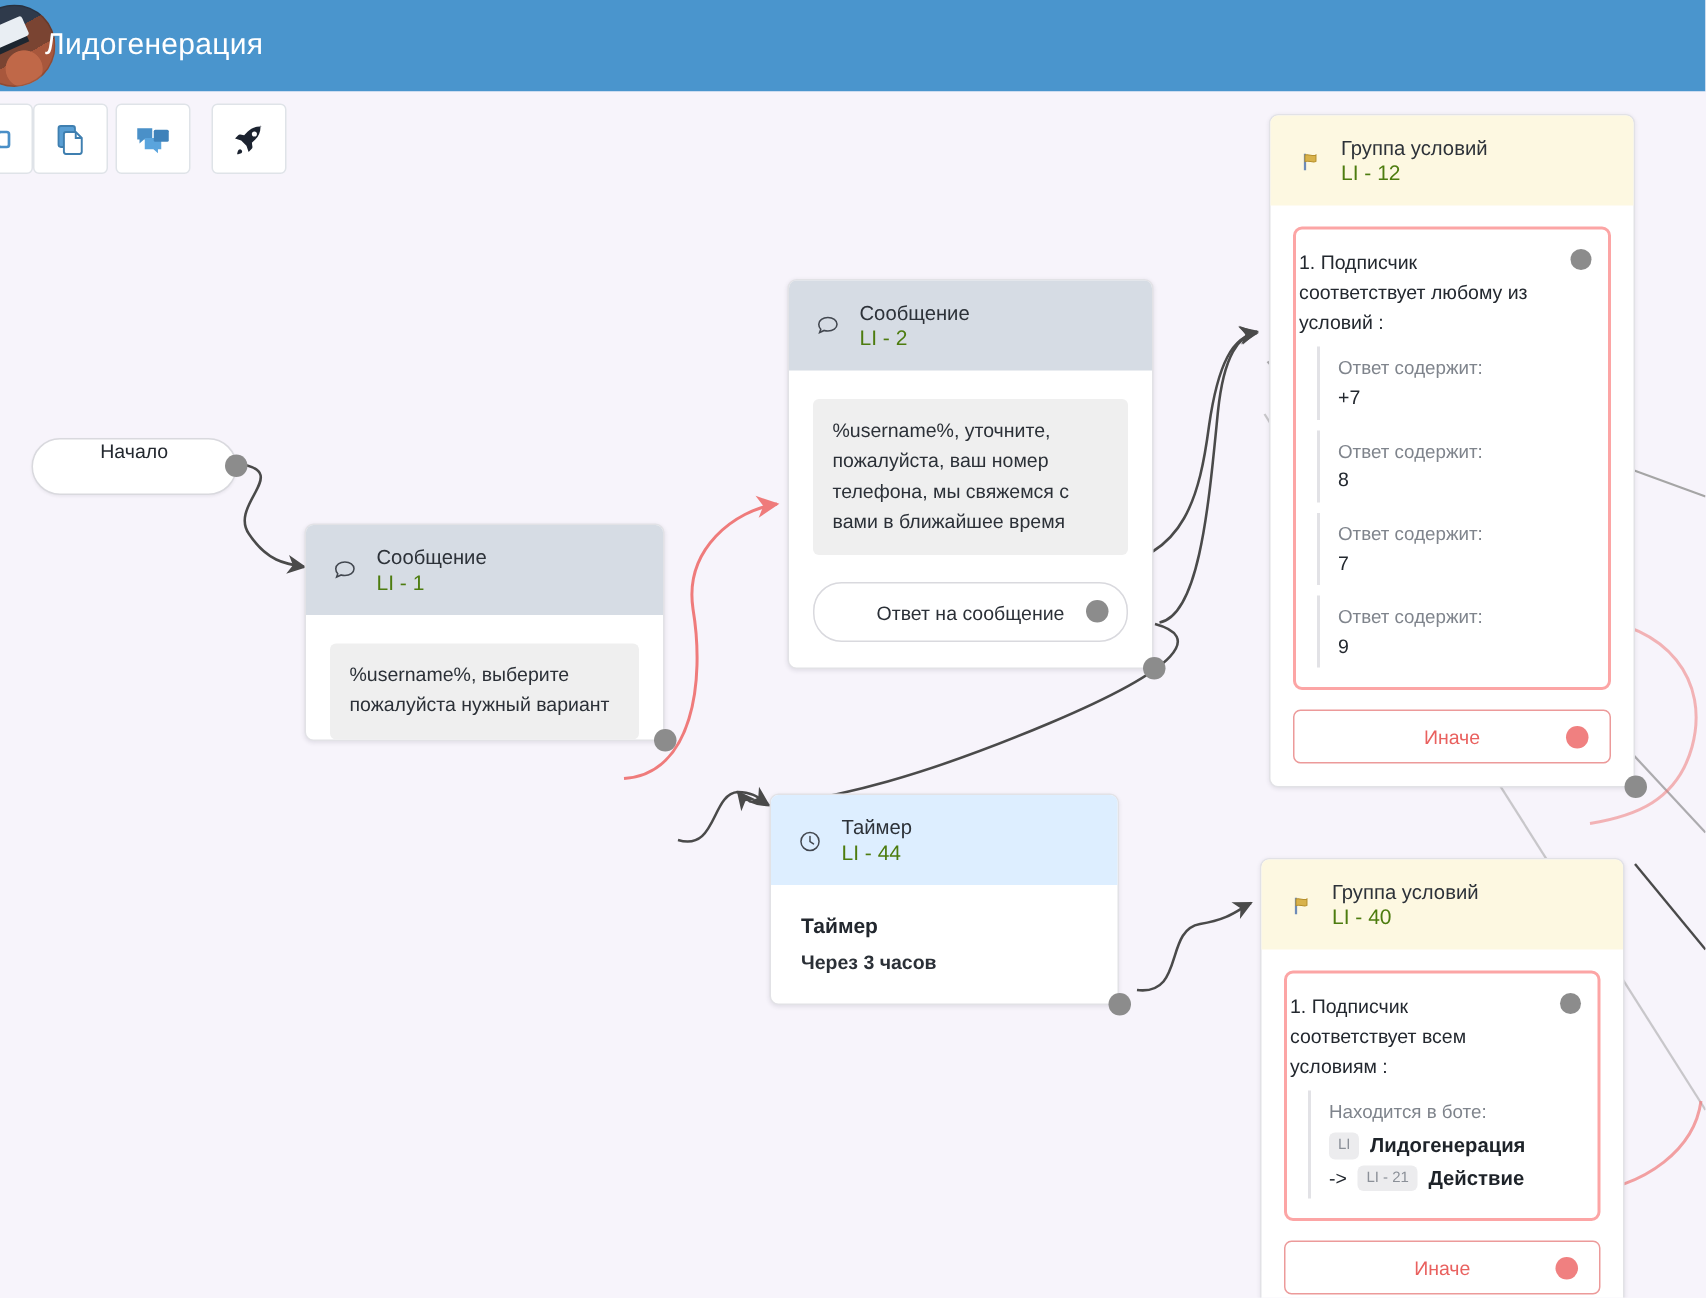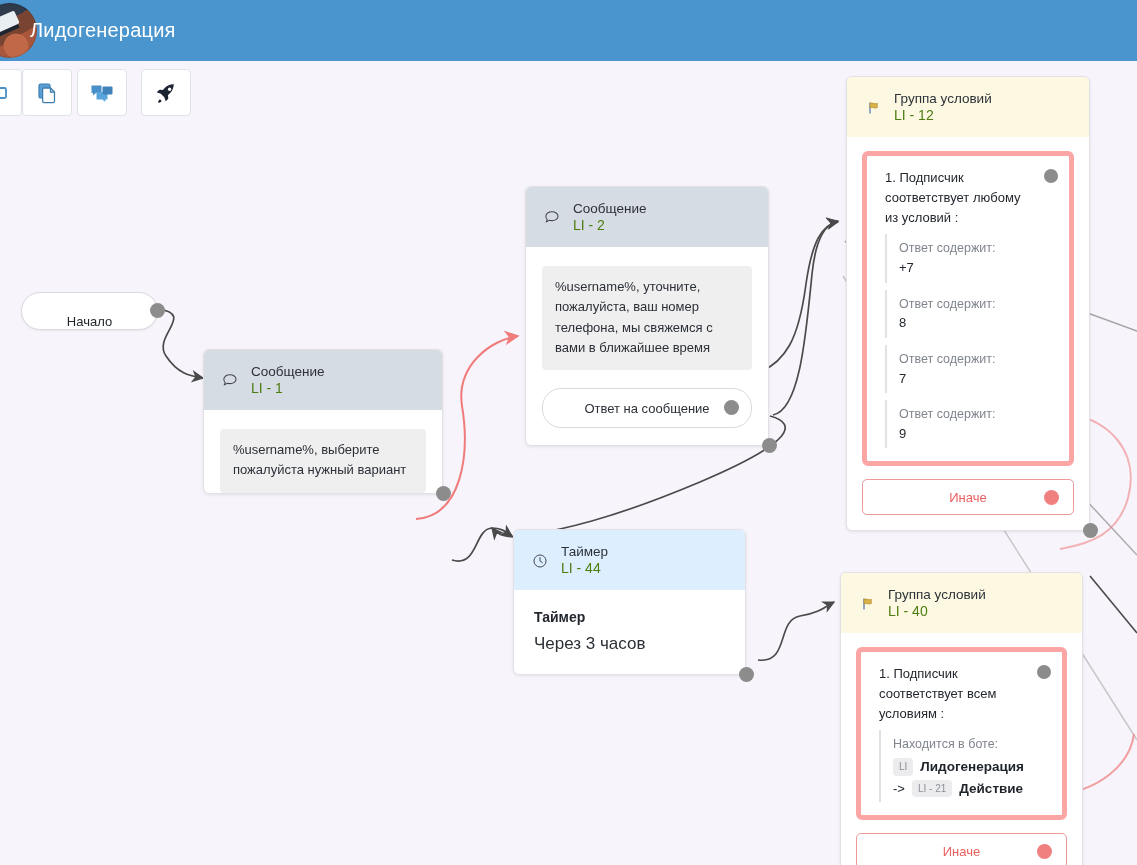--- a/index.html
+++ b/index.html
@@ -72,47 +72,47 @@
   .bubble{margin:19px 16px 0 16px;background:#efefef;border-radius:4px;
           padding:11px 13px 12px 13px;font-size:13px;color:#2b3037;line-height:1.56;}
   .pill{margin:18px 16px 17px 16px;height:38px;border-radius:19px;position:relative;
         display:flex;align-items:center;justify-content:center;font-size:13px;}
   .pill-red{background:#ea8080;color:#ffffff;border:1px solid #ea8080;}
   .pill-white{background:#ffffff;color:#2b3037;border:1px solid #d9d9de;}
 
   
   .tbody{padding:19px 18px 20px 20px;}
   .tbody .t1{font-size:14px;font-weight:bold;color:#22272e;margin-bottom:9px;}
-  .tbody .t2{font-size:17px;color:#2b3037;}
+  .tbody .t2{font-size:13px;color:#2b3037;font-weight:bold;}
 
   
   .cbody{padding:14px 15px 0 15px;}
-  .cbox{border:5px solid #fca5a5;border-radius:6px;padding:12px 14px 13px 18px;position:relative;}
+  .cbox{border:2px solid #fca5a5;border-radius:6px;padding:12px 14px 13px 2px;position:relative;}
   .ctitle{font-size:13px;color:#23282f;line-height:1.52;padding-right:26px;}
-  .crule{border-left:2px solid #e2e2e6;padding:5px 0 5px 12px;margin-top:7px;}
+  .crule{border-left:2px solid #e2e2e6;padding:5px 0 5px 12px;margin-top:7px;margin-left:12px;}
   .clabel{font-size:12.5px;color:#7f848c;line-height:1.5;}
   .cval{font-size:13px;color:#23282f;line-height:1.5;}
   .cbtn{margin:13px 15px 15px 15px;height:34px;border:1px solid #ec9a9a;border-radius:5px;
         background:#ffffff;color:#e9615f;font-size:13px;
         display:flex;align-items:center;justify-content:center;position:relative;}
 
   
   .tagline{display:flex;align-items:center;gap:7px;margin-top:4px;}
   .tag{background:#ececee;color:#8b9098;font-size:10px;border-radius:4px;padding:2px 6px;line-height:1.35;}
   .tagname{font-size:13.5px;color:#1e2329;font-weight:bold;}
   .arrowtxt{font-size:13px;color:#23282f;}
 
   
   .port{position:absolute;width:15px;height:15px;border-radius:50%;background:#8c8c8c;}
   .port-red{background:#f08080;}
   .port-sm{width:14px;height:14px;}
 
   
   .startnode{position:absolute;background:#ffffff;border:1px solid #d9d9de;border-radius:20px;
-             height:36px;display:flex;align-items:flex-end;justify-content:center;
+             height:36px;display:flex;align-items:flex-start;justify-content:center;
              font-size:13px;color:#23282f;box-shadow:0 1px 2px rgba(40,40,60,.07);}
 </style>
 </head>
 <body>
 
 <div id="app">
 
   <div class="topbar">
     <div class="avatar"></div>
     <div class="app-title">Лидогенерация</div>

